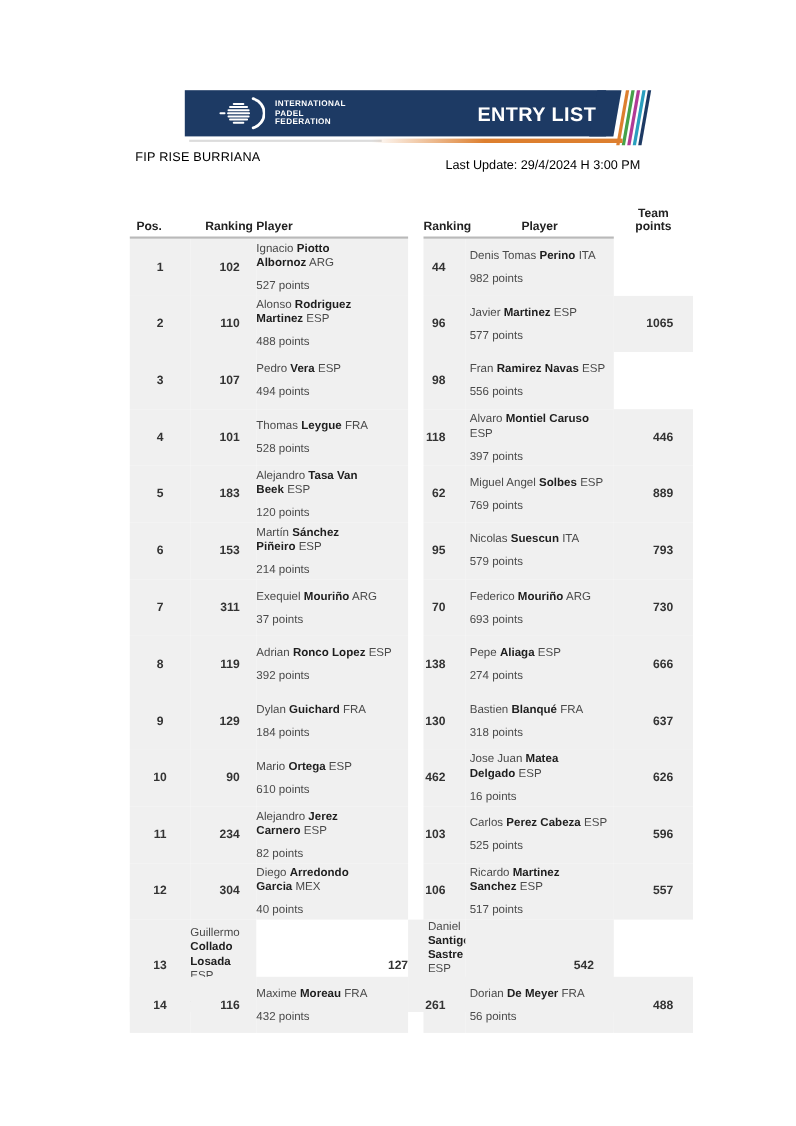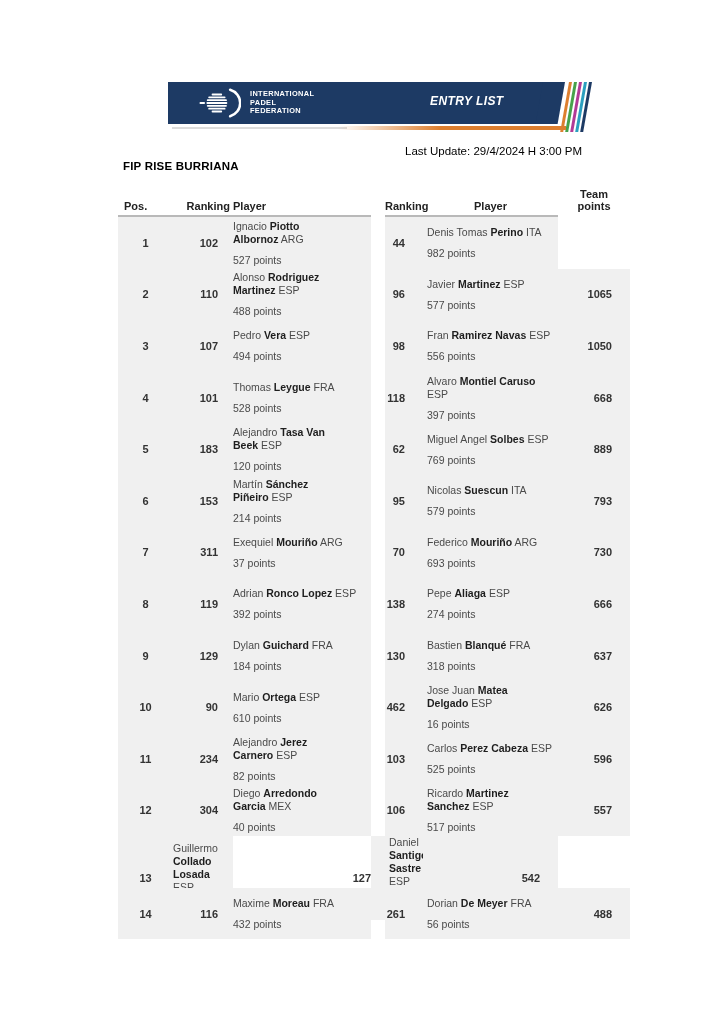--- a/index.html
+++ b/index.html
@@ -16,24 +16,24 @@
     transform:skewX(-10deg);transform-origin:top left}
   .stripe{width:3px;height:100%}
   .s1{background:var(--orange)} .s2{background:var(--green)} .s3{background:var(--purple)}
   .s4{background:var(--teal)}  .s5{background:var(--navy)}
   .underline-grey{position:absolute;left:172px;top:127px;width:175px;height:2px;background:#dcdcdc}
   .underline-orange{position:absolute;left:338px;top:126px;width:228px;height:4px;
     background:linear-gradient(90deg, rgba(221,127,47,0), var(--orange) 45%)}
   .logo{position:absolute;left:197px;top:86px}
   .org{position:absolute;left:250px;top:90px;color:#fff;font-size:7.4px;font-weight:700;
     line-height:8.7px;letter-spacing:.35px}
-  .entry{position:absolute;left:430px;top:94px;width:112px;color:#fff;
-    font-size:12px;font-weight:800;font-style:italic;letter-spacing:.4px}
+  .entry{position:absolute;left:430px;top:94px;width:112px;text-align:right;color:#fff;
+    font-size:18px;font-weight:800;letter-spacing:.4px}
   
-  .event-title{position:absolute;left:123px;top:160px;font-size:11.5px;font-weight:700;color:#000;letter-spacing:.2px}
+  .event-title{position:absolute;left:123px;top:137px;font-size:11.5px;font-weight:400;color:#000;letter-spacing:.2px}
   .last-update{position:absolute;left:405px;top:145px;font-size:11.5px;color:#000}
   
   .table{position:absolute;left:118px;top:188px;width:512px}
   .thead{position:relative;display:grid;grid-template-columns:55px 60px 138px 14px 38px 135px 72px;
     height:29px;align-items:end;font-size:11px;font-weight:700;color:#222;line-height:12px}
   .th{padding-bottom:20px}
   .th-pos{padding-left:6px}
   .th-r1{text-align:right;padding-right:3px}
   .th-r2{text-align:right}
   .th-p2{text-align:center}
@@ -147,37 +147,36 @@
         <div class="cell c-p1">
           <div class="nm"><span>Pedro </span><span class="b">Vera</span><span> ESP</span></div>
           <div class="pts">494 points</div>
         </div>
         <div class="cell gut"></div>
         <div class="cell c-r2 num">98</div>
         <div class="cell c-p2">
           <div class="nm"><span>Fran </span><span class="b">Ramirez Navas</span><span> ESP</span></div>
           <div class="pts">556 points</div>
         </div>
-        <div class="cell c-tp num">1050</div>
       </div>
 
       <div class="row">
         <div class="cell c-pos num">4</div>
         <div class="cell c-r1 num">101</div>
         <div class="cell c-p1">
           <div class="nm"><span>Thomas </span><span class="b">Leygue</span><span> FRA</span></div>
           <div class="pts">528 points</div>
         </div>
         <div class="cell gut"></div>
         <div class="cell c-r2 num">118</div>
         <div class="cell c-p2">
           <div class="nm"><span>Alvaro </span><span class="b">Montiel Caruso</span><span> ESP</span></div>
           <div class="pts">397 points</div>
         </div>
-        <div class="cell c-tp num">668</div>
+        <div class="cell c-tp num">446</div>
       </div>
 
       <div class="row">
         <div class="cell c-pos num">5</div>
         <div class="cell c-r1 num">183</div>
         <div class="cell c-p1">
           <div class="nm"><span>Alejandro </span><span class="b">Tasa Van</span><br><span class="b">Beek</span><span> ESP</span></div>
           <div class="pts">120 points</div>
         </div>
         <div class="cell gut"></div>

